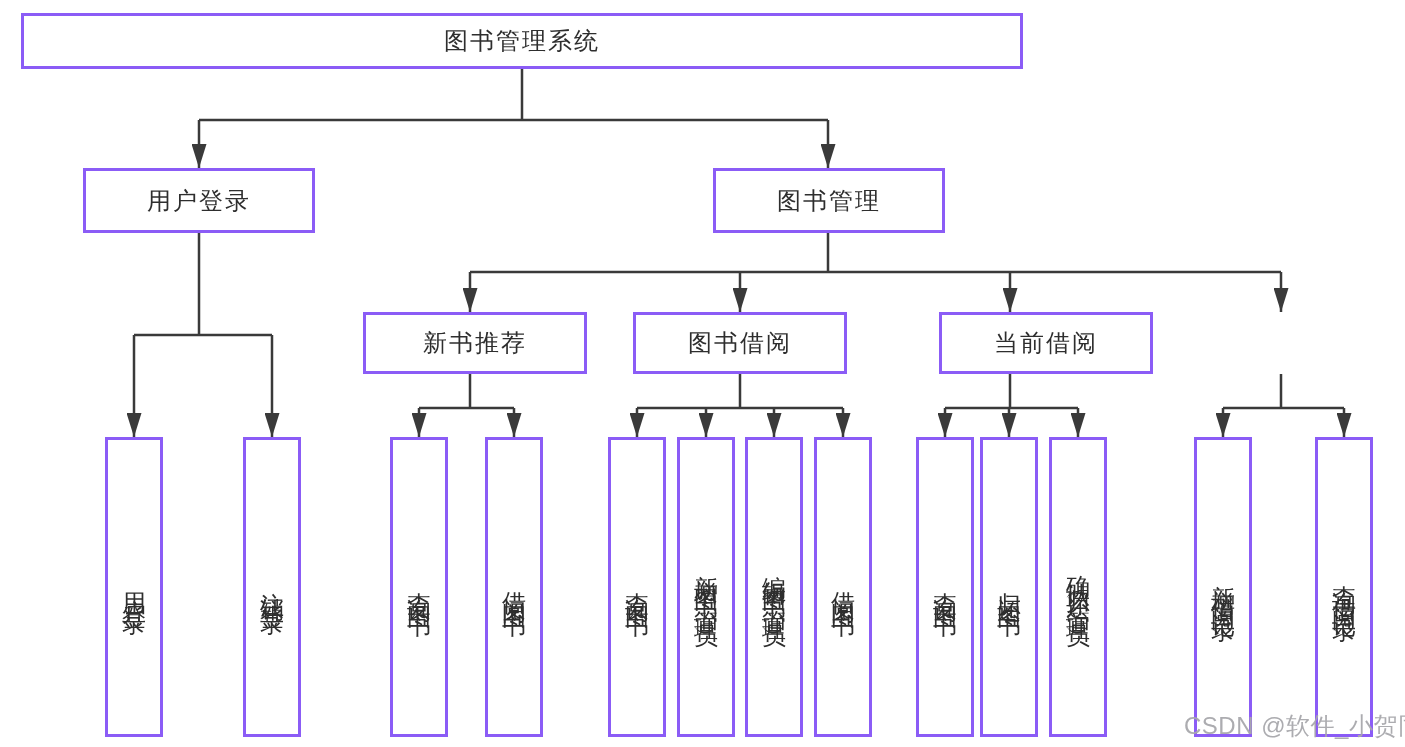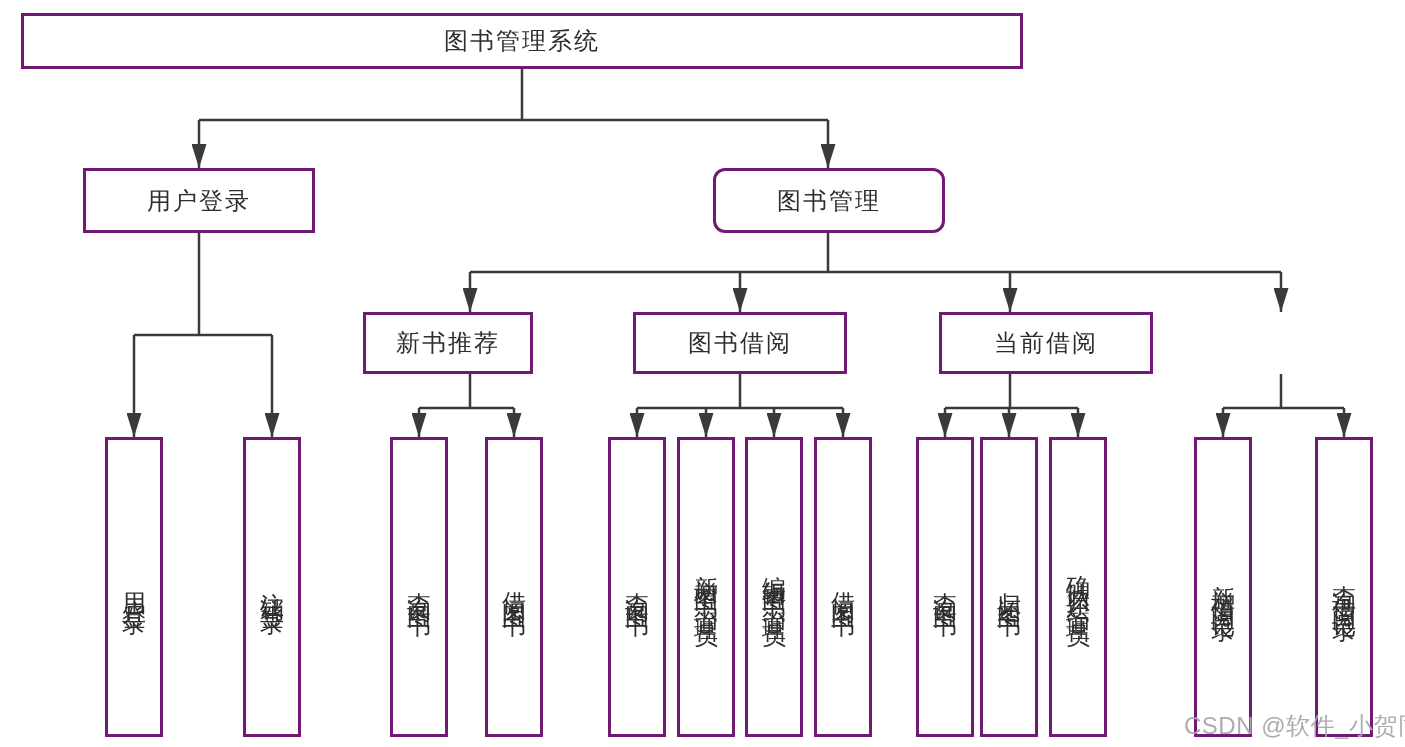--- a/index.html
+++ b/index.html
@@ -8,21 +8,21 @@
     width:1405px;height:747px;
     background:#ffffff;
     font-family:"Liberation Sans","DejaVu Sans",sans-serif;
     overflow:hidden;
   }
   #edges{position:absolute;left:0;top:0;z-index:1;}
   .box{
     position:absolute;
     box-sizing:border-box;
     background:#ffffff;
-    border:3px solid #701a75;
+    border:3px solid #8b5cf6;
     display:flex;
     align-items:center;
     justify-content:center;
     z-index:2;
     color:#2e2e2e;
   }
   .box.h span{
     font-size:24px;
     letter-spacing:2px;
     white-space:nowrap;
@@ -92,25 +92,25 @@
     </g>
   </svg>
 
   <div class="box h" style="left:21px;top:13px;width:1002px;height:56px;">
     <span>图书管理系统</span>
   </div>
 
   <div class="box h" style="left:83px;top:168px;width:232px;height:65px;">
     <span>用户登录</span>
   </div>
-  <div class="box h" style="left:713px;top:168px;width:232px;height:65px;border-radius:12px;">
+  <div class="box h" style="left:713px;top:168px;width:232px;height:65px;">
     <span>图书管理</span>
   </div>
 
-  <div class="box h" style="left:363px;top:312px;width:170px;height:62px;">
+  <div class="box h" style="left:363px;top:312px;width:224px;height:62px;">
     <span>新书推荐</span>
   </div>
   <div class="box h" style="left:633px;top:312px;width:214px;height:62px;font-family:Liberation Mono, monospace;">
     <span>图书借阅</span>
   </div>
   <div class="box h" style="left:903px;top:312px;width:214px;height:62px;margin-left:36px;">
     <span>当前借阅</span>
   </div>
 
   <div class="box v" style="left:105px;top:437px;width:58px;height:300px;">

